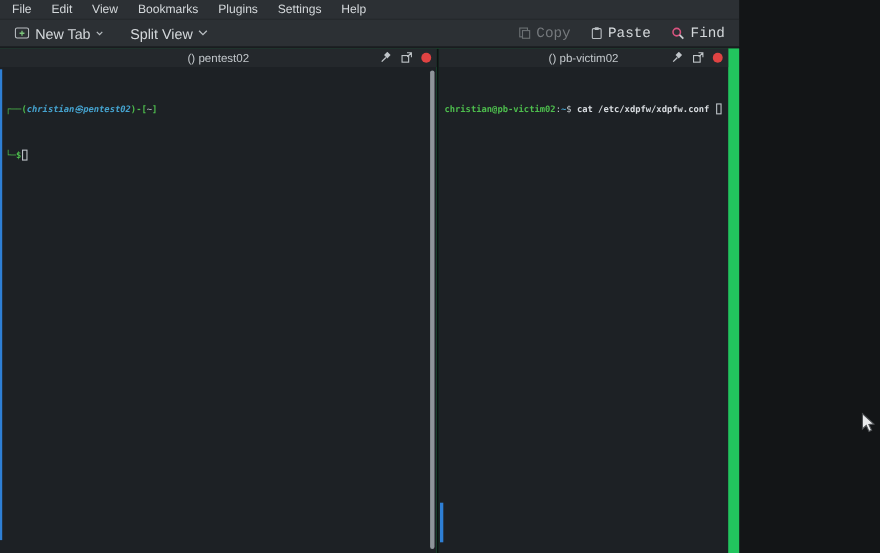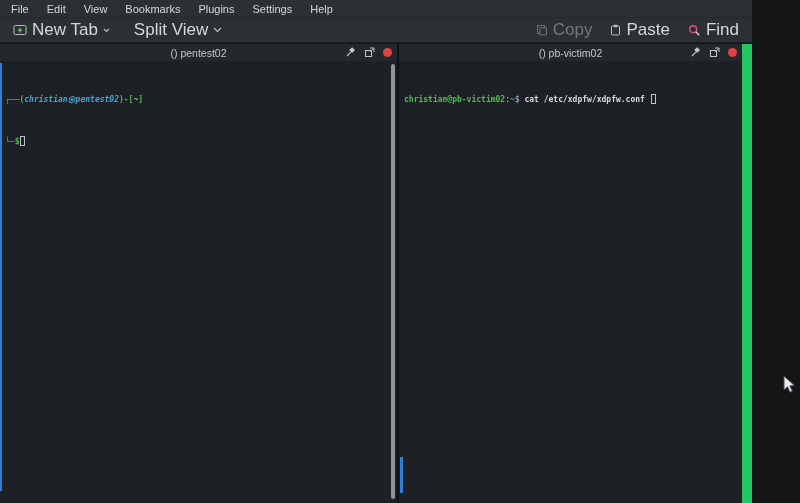--- a/index.html
+++ b/index.html
@@ -1,29 +1,29 @@
 <!DOCTYPE html>
 <html><head>
 <meta charset="utf-8">
 <style>
   * { margin:0; padding:0; box-sizing:border-box; }
   html,body { width:800px; height:503px; overflow:hidden; background:#131517; }
   body { font-family:"Liberation Sans", sans-serif; }
-  .window { position:relative; width:752px; height:503px; background:#131517; }
+  .window { position:relative; width:672px; height:503px; background:#131517; }
 
   
   .menubar { height:18px; background:#2c3034; display:flex; align-items:center; padding-left:2px; border-bottom:1px solid #26292c; }
   .menu-item { font-size:11px; color:#d4d8db; padding:2px 9px; cursor:default; }
 
   
   .toolbar { height:25px; background:#2c3034; display:flex; align-items:center; border-bottom:1px solid #1b1e21; padding:0 6px; }
-  .tb-btn { display:flex; align-items:center; gap:5px; font-size:17px; color:#d4d8db; padding:3px 7px; }
+  .tb-btn { display:flex; align-items:center; gap:5px; font-size:13px; color:#d4d8db; padding:3px 7px; }
   .tb-btn.disabled { color:#75797d; }
   .tb-btn svg { display:block; }
-  .tb-right { margin-left:auto; display:flex; align-items:flex-start; gap:4px; }
+  .tb-right { margin-left:auto; display:flex; align-items:flex-start; gap:4px;font-family:Liberation Mono, monospace; }
   .gap12 { width:10px; }
 
   
   .content { position:absolute; top:44px; left:0; right:0; bottom:0; background:#22c55e; }
   .pane { position:absolute; top:0; bottom:0; background:#1d2125; }
   .pane-left  { left:0; width:397px; }
   .pane-right { left:399px; right:10px; }
   .pane-header { position:relative; height:17px; background:#24282c; display:flex; align-items:center; justify-content:center; }
   .pane-title { font-size:10.5px; color:#c3c8cc; }
   .header-icons { position:absolute; right:5px; top:0; bottom:0; display:flex; align-items:center; gap:8px; }

